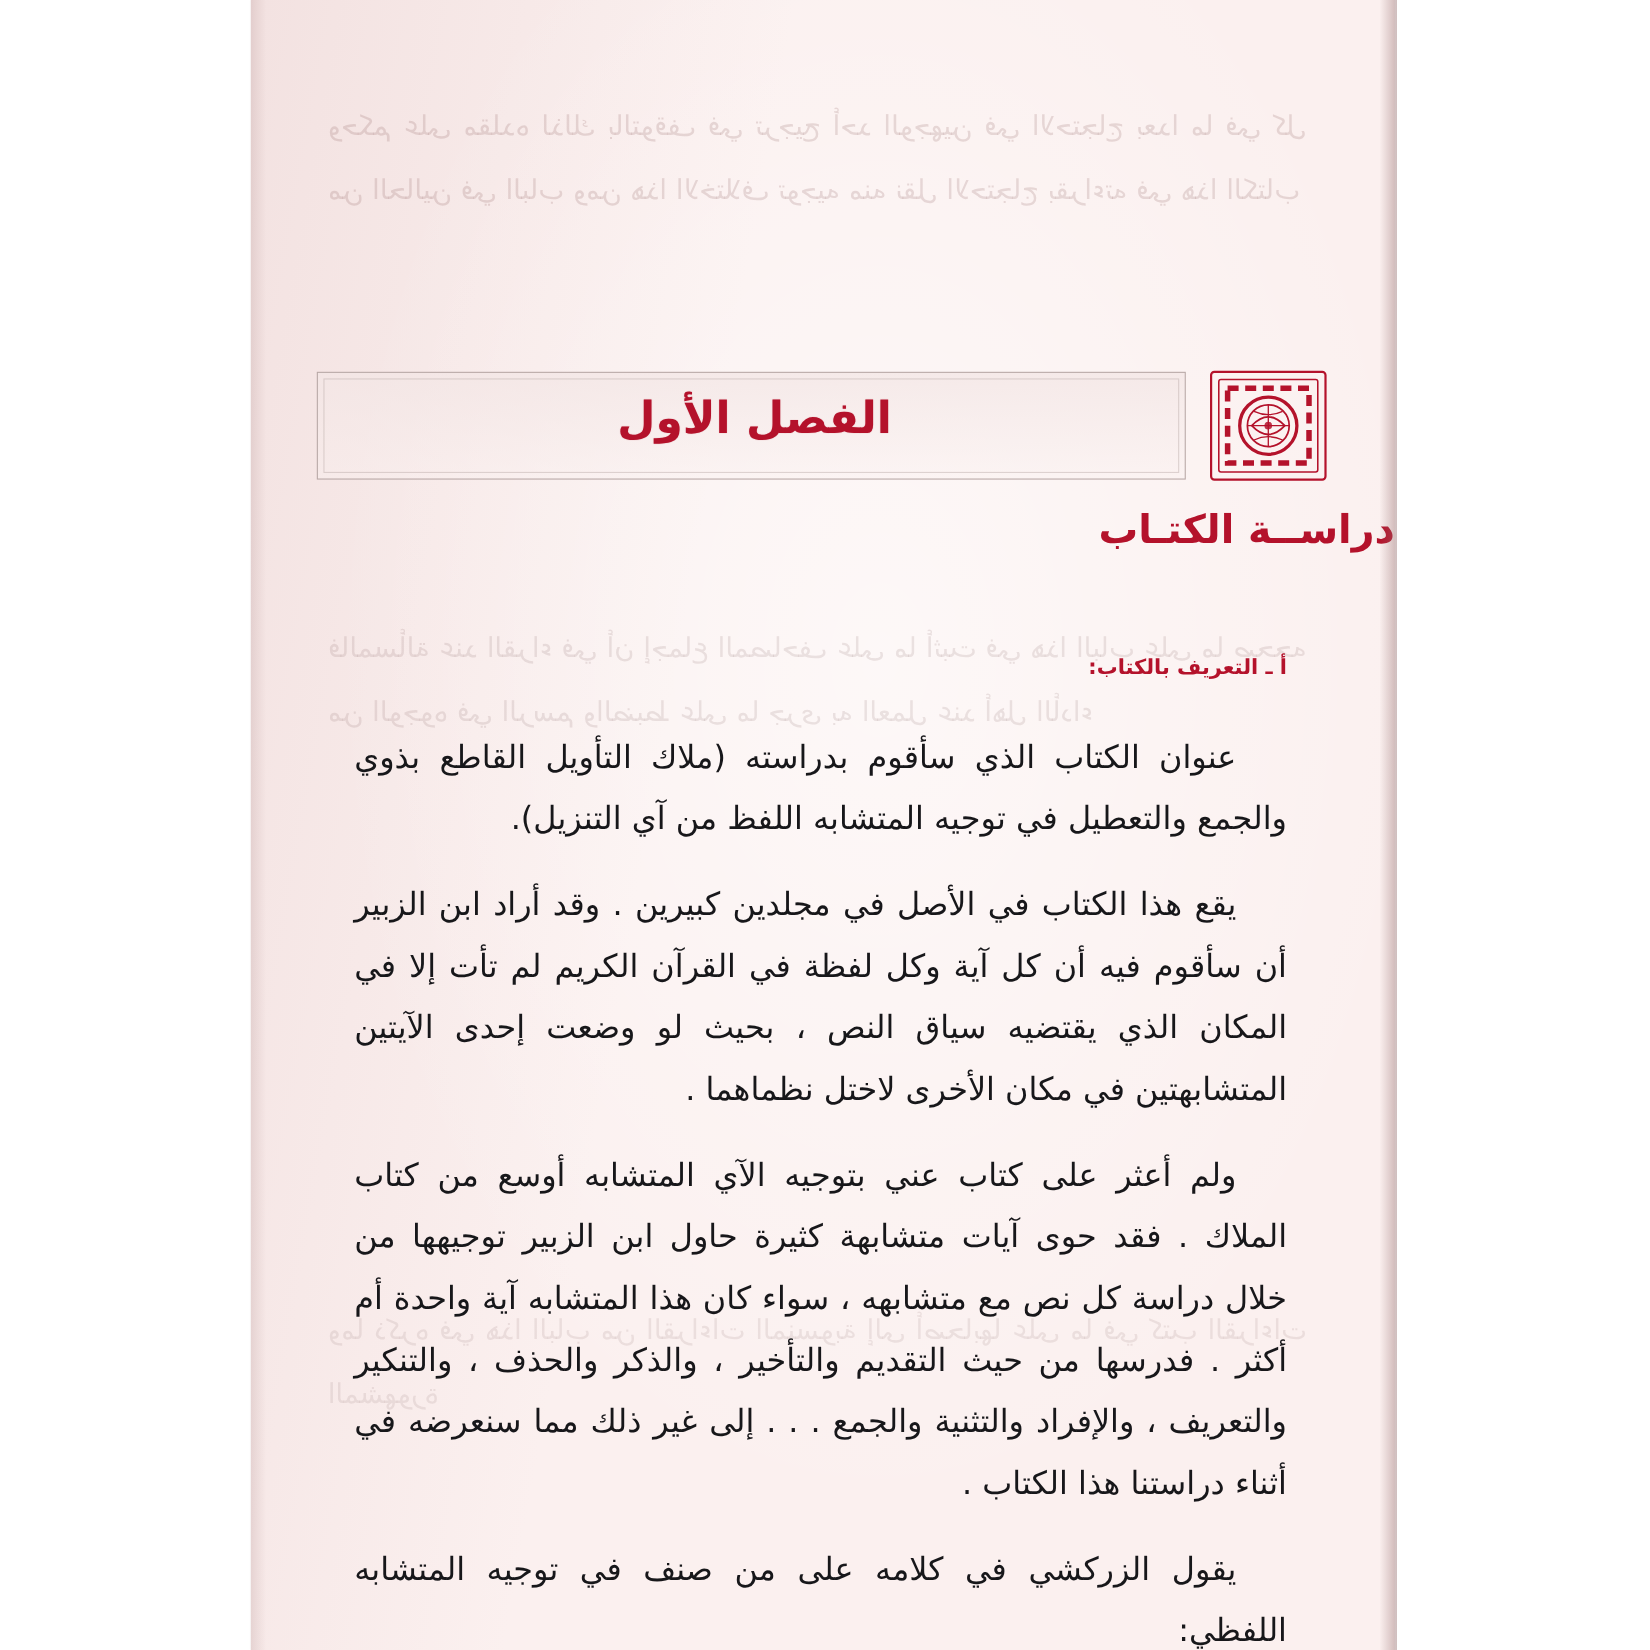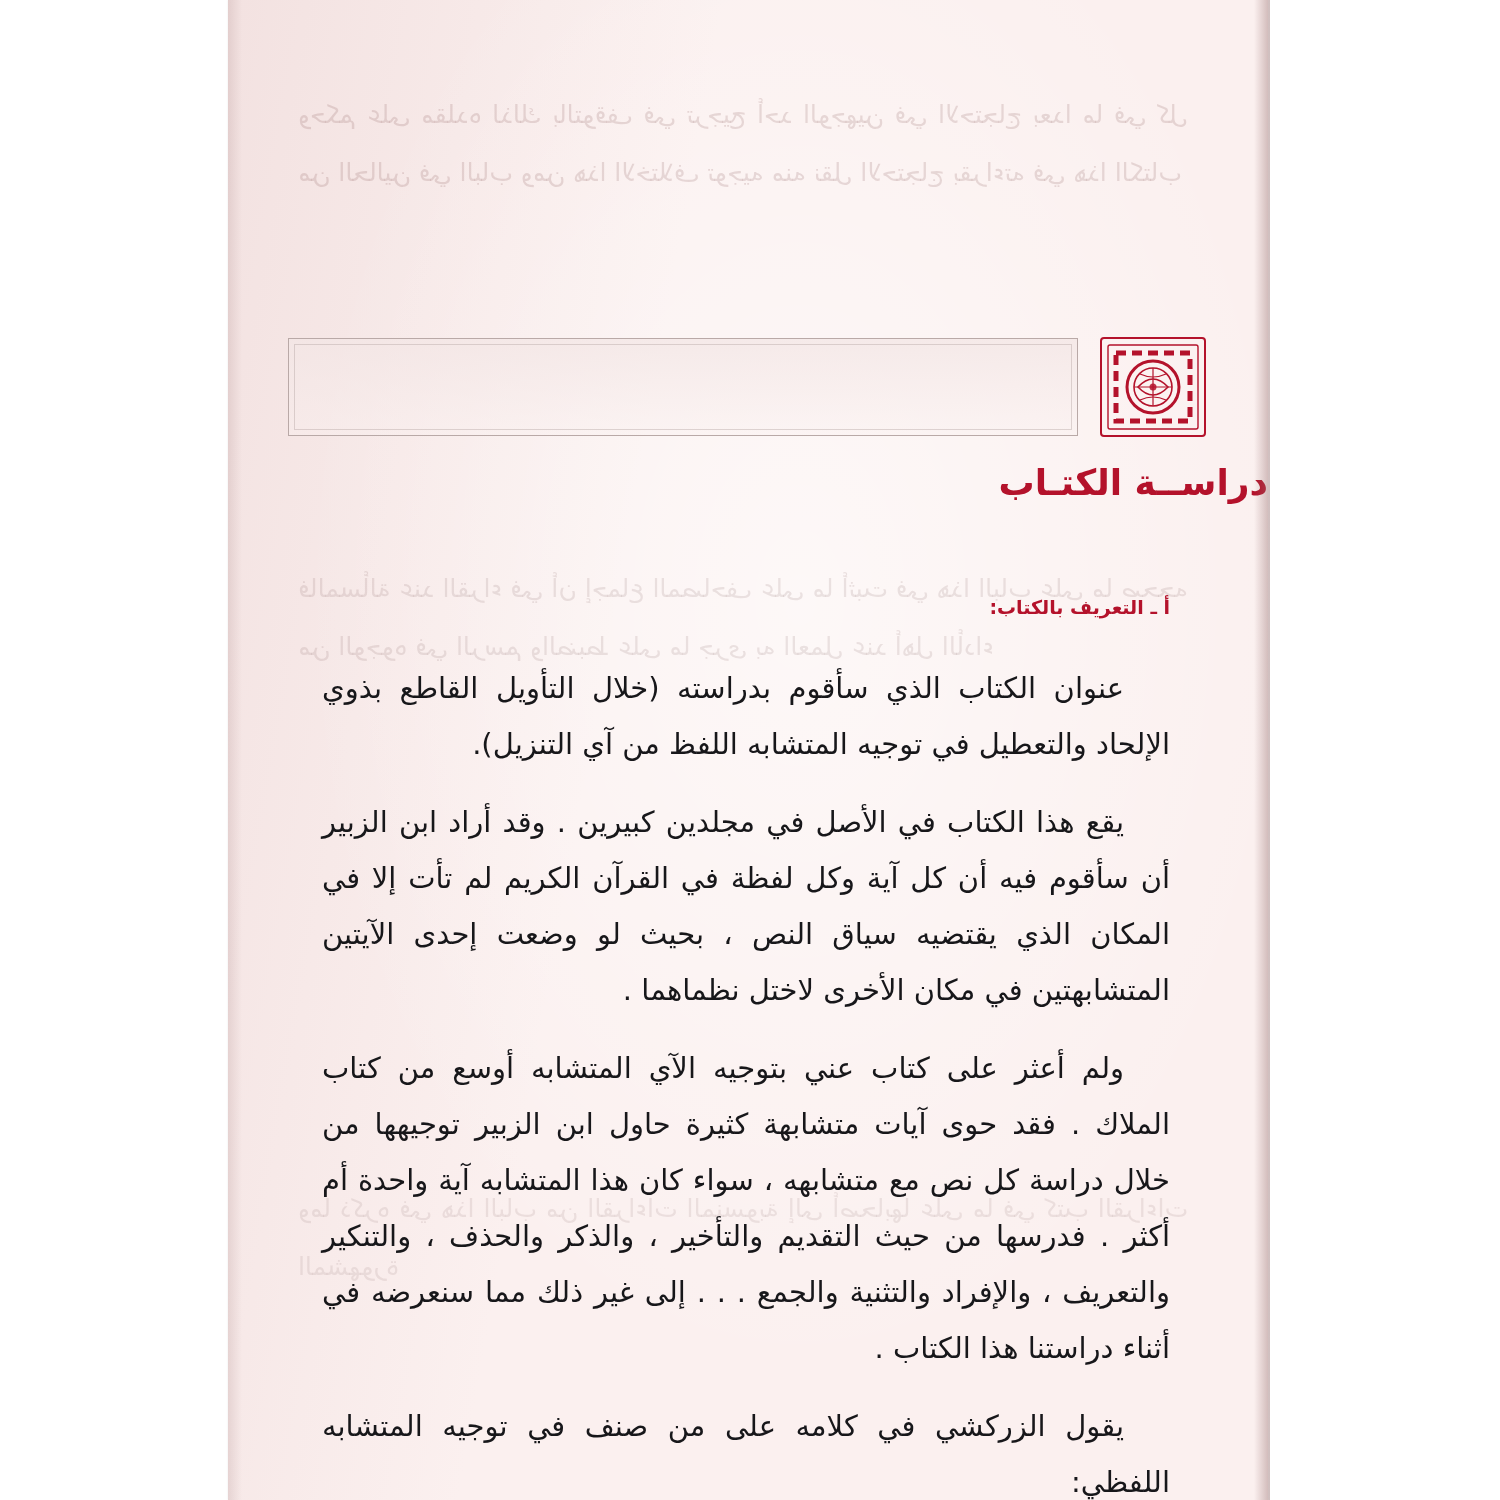--- a/index.html
+++ b/index.html
@@ -167,20 +167,21 @@
 <div class="scan">
 
   <div class="page">
 
     <div class="bleed">وحكم على مقلده لذلك بالتوقف في ترجيح أحد الوجهين في الاحتجاج بعدا ما في كل من الحالين في الباب ومن هذا الاختلاف توجيه منه نقل الاحتجاج بقراءته في هذا الكتاب</div>
     <div class="bleed lower">فالمسألة عند القراء في أن إجماع المصاحف على ما أثبت في هذا الباب على ما صححه من الوجوه في الرسم والضبط على ما جرى به العمل عند أهل الأداء</div>
     <div class="bleed lowest">وما ذكره في هذا الباب من القراءات المنسوبة إلى أصحابها على ما في كتب القراءات المشهورة</div>
 
     <div class="chapter-banner">
       <div class="banner-frame"></div>
+      <div class="chapter-title">الفصل الأول</div>
 
       <div class="medallion">
         <svg width="130" height="114" viewBox="0 0 130 114" xmlns="http://www.w3.org/2000/svg">
           <g fill="none" stroke="#b4122b" stroke-width="2">
             <rect x="13" y="8" width="104" height="98" rx="3"></rect>
             <rect x="20" y="15" width="90" height="84" rx="2" stroke-width="1.4"></rect>
             <path d="M28 23 h74 v68 h-74 z" stroke-width="5" stroke-dasharray="10 6"></path>
             <circle cx="65" cy="57" r="26" stroke-width="3"></circle>
             <circle cx="65" cy="57" r="19" stroke-width="1.6"></circle>
             <path d="M50 57 q15 -16 30 0 q-15 16 -30 0 z" stroke-width="1.6"></path>
@@ -191,21 +192,21 @@
             <circle cx="65" cy="57" r="3.5"></circle>
           </g>
         </svg>
       </div>
     </div>
 
     <div class="doc-title">دراســة الكتـاب</div>
     <div class="section-heading">أ ـ التعريف بالكتاب:</div>
 
     <div class="body">
-      <p>عنوان الكتاب الذي سأقوم بدراسته (خلال التأويل القاطع بذوي الإلحاد والتعطيل في توجيه المتشابه اللفظ من آي التنزيل).</p>
+      <p>عنوان الكتاب الذي سأقوم بدراسته (ملاك التأويل القاطع بذوي والجمع والتعطيل في توجيه المتشابه اللفظ من آي التنزيل).</p>
       <p>يقع هذا الكتاب في الأصل في مجلدين كبيرين . وقد أراد ابن الزبير أن سأقوم فيه أن كل آية وكل لفظة في القرآن الكريم لم تأت إلا في المكان الذي يقتضيه سياق النص ، بحيث لو وضعت إحدى الآيتين المتشابهتين في مكان الأخرى لاختل نظماهما .</p>
       <p>ولم أعثر على كتاب عني بتوجيه الآي المتشابه أوسع من كتاب الملاك . فقد حوى آيات متشابهة كثيرة حاول ابن الزبير توجيهها من خلال دراسة كل نص مع متشابهه ، سواء كان هذا المتشابه آية واحدة أم أكثر . فدرسها من حيث التقديم والتأخير ، والذكر والحذف ، والتنكير والتعريف ، والإفراد والتثنية والجمع . . . إلى غير ذلك مما سنعرضه في أثناء دراستنا هذا الكتاب .</p>
       <p>يقول الزركشي في كلامه على من صنف في توجيه المتشابه اللفظي:</p>
 
     </div>
 
   </div>
 
   <div class="edge-left"></div>
   <div class="edge-right"></div>

